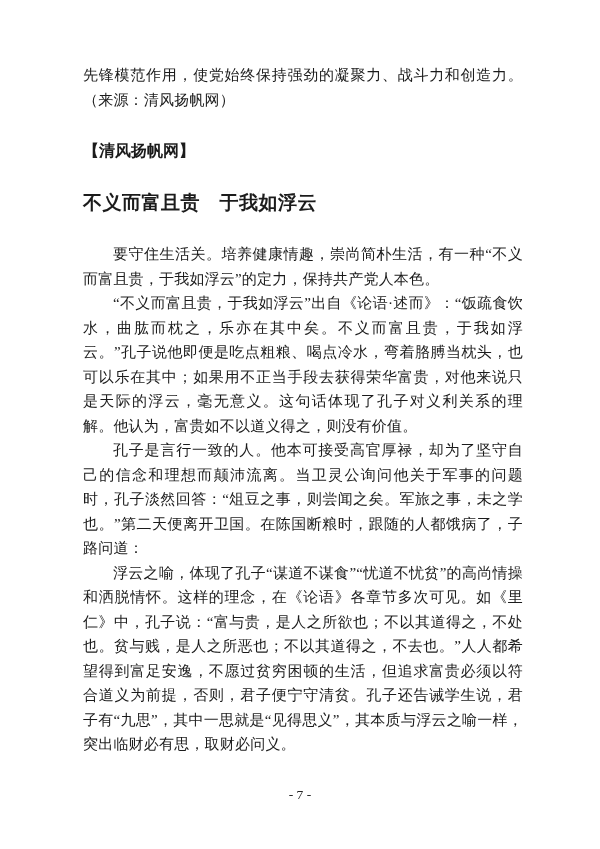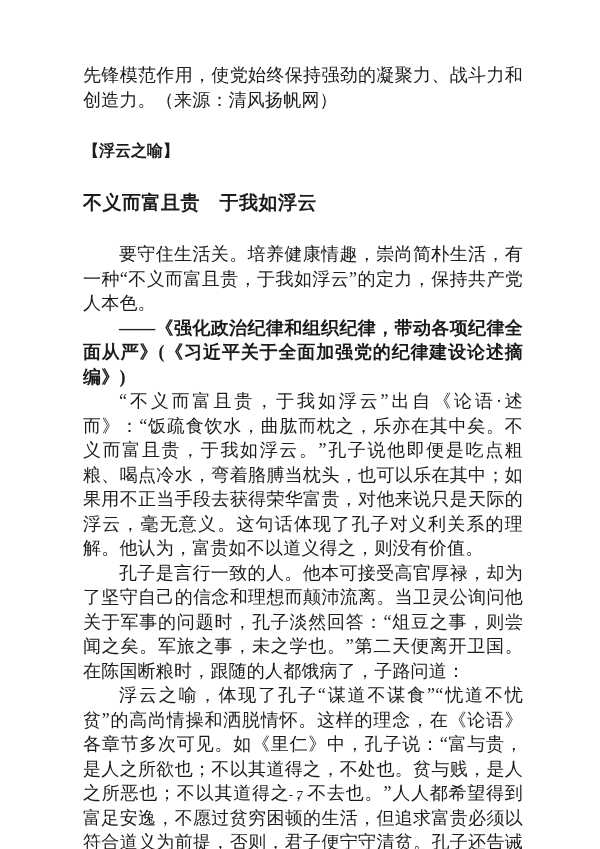--- a/index.html
+++ b/index.html
@@ -21,21 +21,21 @@
     background: #ffffff;
   }
   .content {
     position: absolute;
     left: 83px;
     top: 63px;
     width: 440px;
   }
   .para {
     margin: 0;
-    font-size: 18px;
+    font-size: 15px;
     line-height: 24.5px;
     text-align: justify;
     text-indent: 2em;
     word-break: break-all;
     letter-spacing: 0.2px;
   }
   .para.flush {
     text-indent: 0;
   }
   .para.bold {
@@ -71,27 +71,26 @@
   }
 </style>
 </head>
 <body>
 
 <div class="page">
   <div class="content">
 
     <p class="para flush">先锋模范作用，使党始终保持强劲的凝聚力、战斗力和创造力。（来源：清风扬帆网）</p>
 
-    <p class="section-header">【浮云之喻】</p>
+    <p class="section-header">【清风扬帆网】</p>
 
     <div class="title">不义而富且贵　于我如浮云</div>
 
     <p class="para first-body">要守住生活关。培养健康情趣，崇尚简朴生活，有一种“不义而富且贵，于我如浮云”的定力，保持共产党人本色。</p>
 
-    <p class="para bold">——《强化政治纪律和组织纪律，带动各项纪律全面从严》(《习近平关于全面加强党的纪律建设论述摘编》)</p>
 
     <p class="para">“不义而富且贵，于我如浮云”出自《论语·述而》：“饭疏食饮水，曲肱而枕之，乐亦在其中矣。不义而富且贵，于我如浮云。”孔子说他即便是吃点粗粮、喝点冷水，弯着胳膊当枕头，也可以乐在其中；如果用不正当手段去获得荣华富贵，对他来说只是天际的浮云，毫无意义。这句话体现了孔子对义利关系的理解。他认为，富贵如不以道义得之，则没有价值。</p>
 
     <p class="para">孔子是言行一致的人。他本可接受高官厚禄，却为了坚守自己的信念和理想而颠沛流离。当卫灵公询问他关于军事的问题时，孔子淡然回答：“俎豆之事，则尝闻之矣。军旅之事，未之学也。”第二天便离开卫国。在陈国断粮时，跟随的人都饿病了，子路问道：</p>
 
     <p class="para">浮云之喻，体现了孔子“谋道不谋食”“忧道不忧贫”的高尚情操和洒脱情怀。这样的理念，在《论语》各章节多次可见。如《里仁》中，孔子说：“富与贵，是人之所欲也；不以其道得之，不处也。贫与贱，是人之所恶也；不以其道得之，不去也。”人人都希望得到富足安逸，不愿过贫穷困顿的生活，但追求富贵必须以符合道义为前提，否则，君子便宁守清贫。孔子还告诫学生说，君子有“九思”，其中一思就是“见得思义”，其本质与浮云之喻一样，突出临财必有思，取财必问义。</p>
 
   </div>
 
   <div class="page-number">- 7 -</div>

